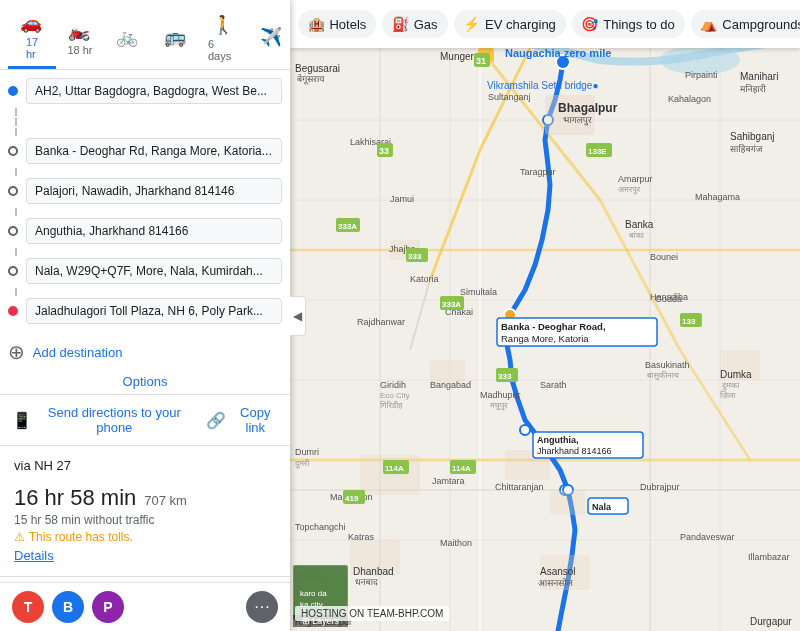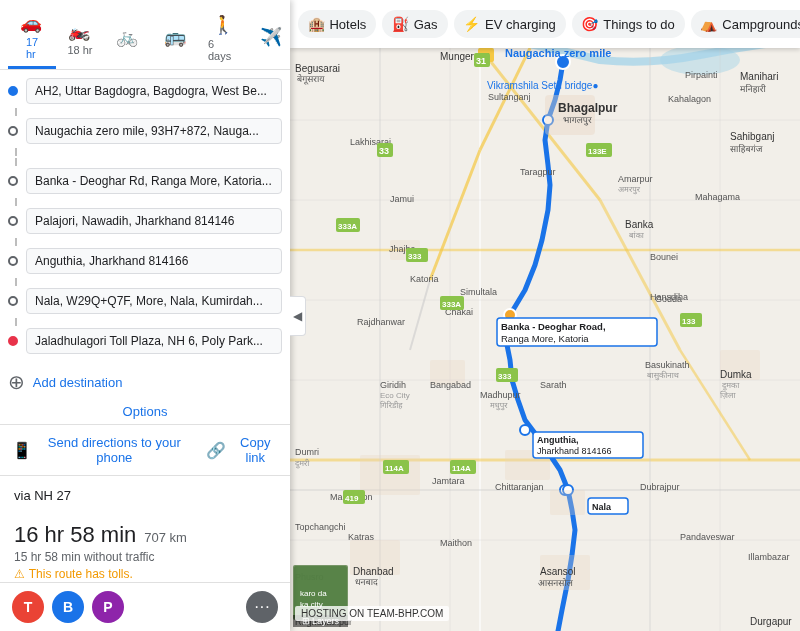--- a/index.html
+++ b/index.html
@@ -144,21 +144,21 @@
     }
     #route-via {
       font-size: 13px;
       color: #202124;
       font-weight: normal;
     }
     #route-time {
       font-size: 22px;
       font-weight: 400;
       color: #202124;
-      margin-top: 19px;
+      margin-top: 12px;
     }
     #route-subinfo {
       font-size: 12px;
       color: #5f6368;
       margin-top: 2px;
     }
     #route-warning {
       display: flex;
       align-items: center;
       gap: 4px;
@@ -499,24 +499,20 @@
   </div>
 
   <div id="waypoints">
     <div class="waypoint-row">
       <div class="waypoint-dot start"></div>
       <input type="text" class="waypoint-input" value="AH2, Uttar Bagdogra, Bagdogra, West Be..." style="">
     </div>
     <div style="display:flex; align-items:stretch; height:8px; padding-left:4px; margin-bottom:2px;">
       <div style="width:2px; background:#bdbdbd; margin-left:3px; margin-right:14px; flex-shrink:0;"></div>
     </div>
-    <div class="waypoint-row">
-      <div class="waypoint-dot"></div>
-      <input type="text" class="waypoint-input" value="Naugachia zero mile, 93H7+872, Nauga..." style="">
-    </div>
     <div style="display:flex; align-items:stretch; height:8px; padding-left:4px; margin-bottom:2px;">
       <div style="width:2px; background:#bdbdbd; margin-left:3px; margin-right:14px; flex-shrink:0;"></div>
     </div>
     <div style="display:flex; align-items:stretch; height:8px; padding-left:4px; margin-bottom:2px;">
       <div style="width:2px; background:#bdbdbd; margin-left:3px; margin-right:14px; flex-shrink:0;"></div>
     </div>
     <div class="waypoint-row">
       <div class="waypoint-dot"></div>
       <input type="text" class="waypoint-input" value="Banka - Deoghar Rd, Ranga More, Katoria..." style="">
     </div>

